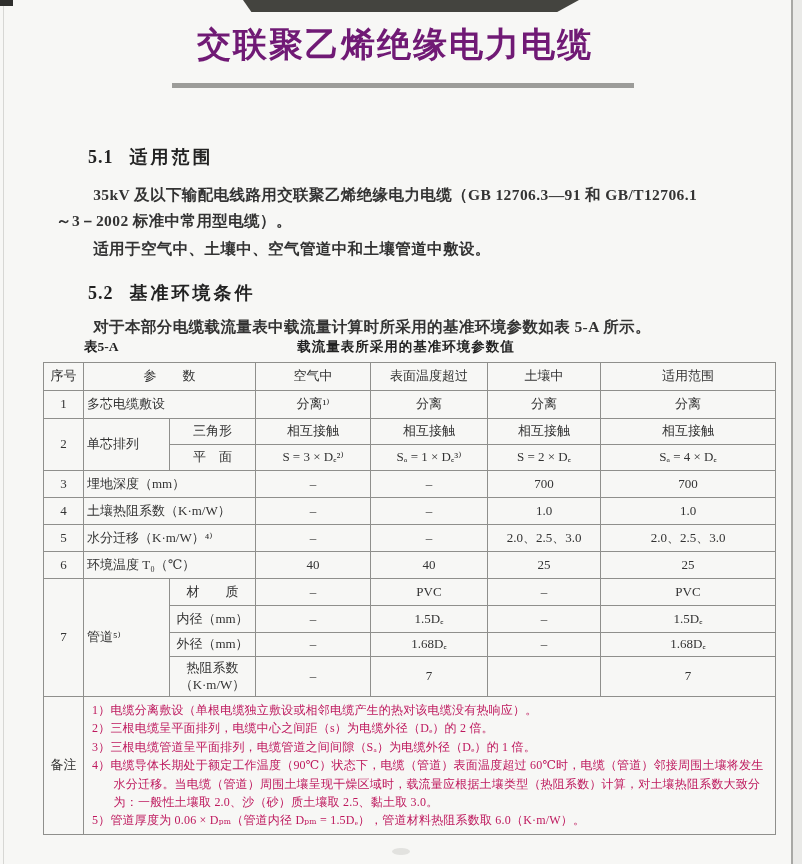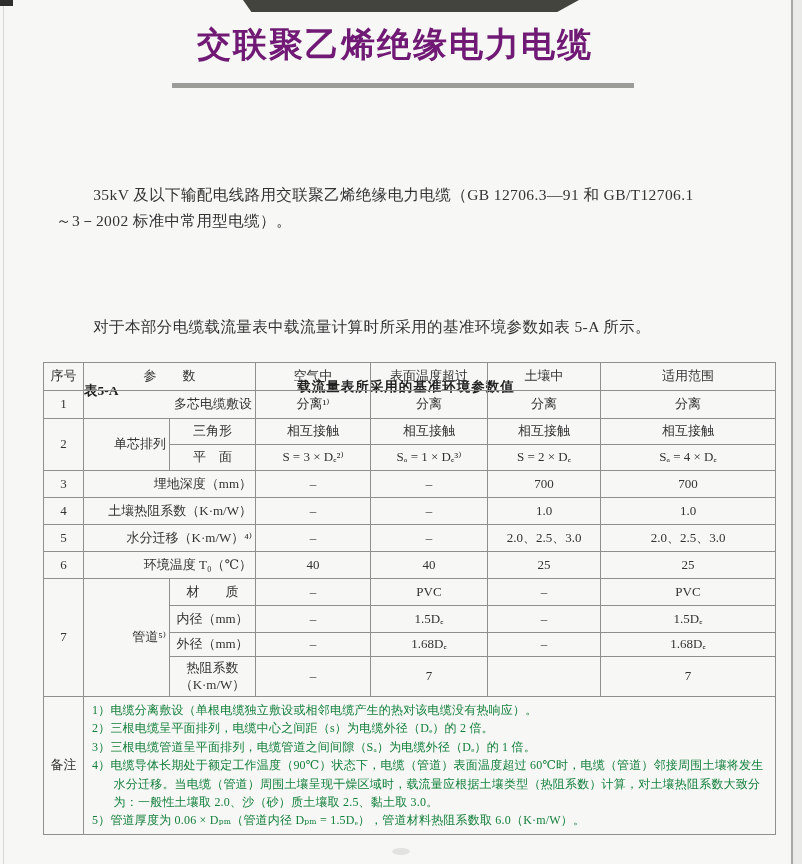--- a/index.html
+++ b/index.html
@@ -25,63 +25,70 @@
     font-size:34px;font-weight:bold;letter-spacing:2px;color:#701a75;
   }
   .title-rule{position:absolute;top:83px;left:172px;width:462px;height:5px;background:#9c9c99;}
 
   .sec-head{position:absolute;left:88px;font-size:18px;font-weight:bold;color:#222;}
   .sec-head .sec-num{margin-right:16px;letter-spacing:1px;}
   .sec-head .sec-title{letter-spacing:3px;}
   .s1-head{top:145px;}
   .s2-head{top:281px;}
 
-  .body-line{position:absolute;left:56px;width:712px;font-size:15.5px;color:#333;letter-spacing:.4px;}
+  .body-line{position:absolute;left:56px;width:712px;font-size:15.5px;color:#333;letter-spacing:.4px;font-weight:bold;}
   .indent{text-indent:2.4em;}
   .p1a{top:185px;}
   .p1b{top:211px;}
   .p1c{top:239px;}
   .p2a{top:317px;}
 
-  .tbl-label{position:absolute;top:338px;left:84px;font-size:13.5px;font-weight:bold;color:#222;margin-top:44px;}
-  .tbl-title{position:absolute;top:338px;left:40px;width:732px;text-align:center;font-size:13.5px;font-weight:bold;letter-spacing:1px;color:#222;margin-top:40px;}
+  .tbl-label{position:absolute;top:338px;left:84px;font-size:13.5px;font-weight:bold;color:#222;}
+  .tbl-title{position:absolute;top:338px;left:40px;width:732px;text-align:center;font-size:13.5px;font-weight:bold;letter-spacing:1px;color:#222;}
 
   table.t5a{
     position:absolute;top:362px;left:43px;width:732px;
     border-collapse:collapse;table-layout:fixed;
     font-size:13px;color:#333;
   }
   .t5a td{
     border:1px solid #8f8f8c;
     text-align:center;vertical-align:middle;
     padding:1px 3px;line-height:1.25;
     overflow:hidden;
   }
-  .t5a td.param{text-align:right;margin-top:21px;}
+  .t5a td.param{text-align:left;margin-top:21px;}
   .t5a td.notes-cell{text-align:left;vertical-align:middle;padding:4px 8px;}
-  .notes{font-size:12px;line-height:18.4px;color:#15803d;}
+  .notes{font-size:12px;line-height:18.4px;color:#be185d;}
   .note{padding-left:1.8em;text-indent:-1.8em;letter-spacing:.2px;}
   .sub{font-size:13px;}
   .smudge{position:absolute;left:392px;top:848px;width:18px;height:7px;border-radius:50%;background:#d9d9d6;opacity:.7;}
 </style>
 </head>
 <body>
 
 <div class="page">
   <div class="edge-left"></div>
   <div class="edge-right-band"></div>
   <div class="corner-mark"></div>
   <div class="banner"></div>
 
   <div class="title">交联聚乙烯绝缘电力电缆</div>
   <div class="title-rule"></div>
 
+  <div class="sec-head s1-head">
+    <span class="sec-num">5.1</span><span class="sec-title">适用范围</span>
+  </div>
   <div class="body-line indent p1a">35kV 及以下输配电线路用交联聚乙烯绝缘电力电缆（GB 12706.3—91 和 GB/T12706.1</div>
   <div class="body-line p1b">～3－2002 标准中常用型电缆）。</div>
-
+  <div class="body-line indent p1c">适用于空气中、土壤中、空气管道中和土壤管道中敷设。</div>
+
+  <div class="sec-head s2-head">
+    <span class="sec-num">5.2</span><span class="sec-title">基准环境条件</span>
+  </div>
   <div class="body-line indent p2a">对于本部分电缆载流量表中载流量计算时所采用的基准环境参数如表 5-A 所示。</div>
 
   <div class="tbl-title">载流量表所采用的基准环境参数值</div>
   <div class="tbl-label">表5-A</div>
 
   <table class="t5a">
     <colgroup>
       <col style="width:40px">
         <col style="width:86px">
         <col style="width:86px">

